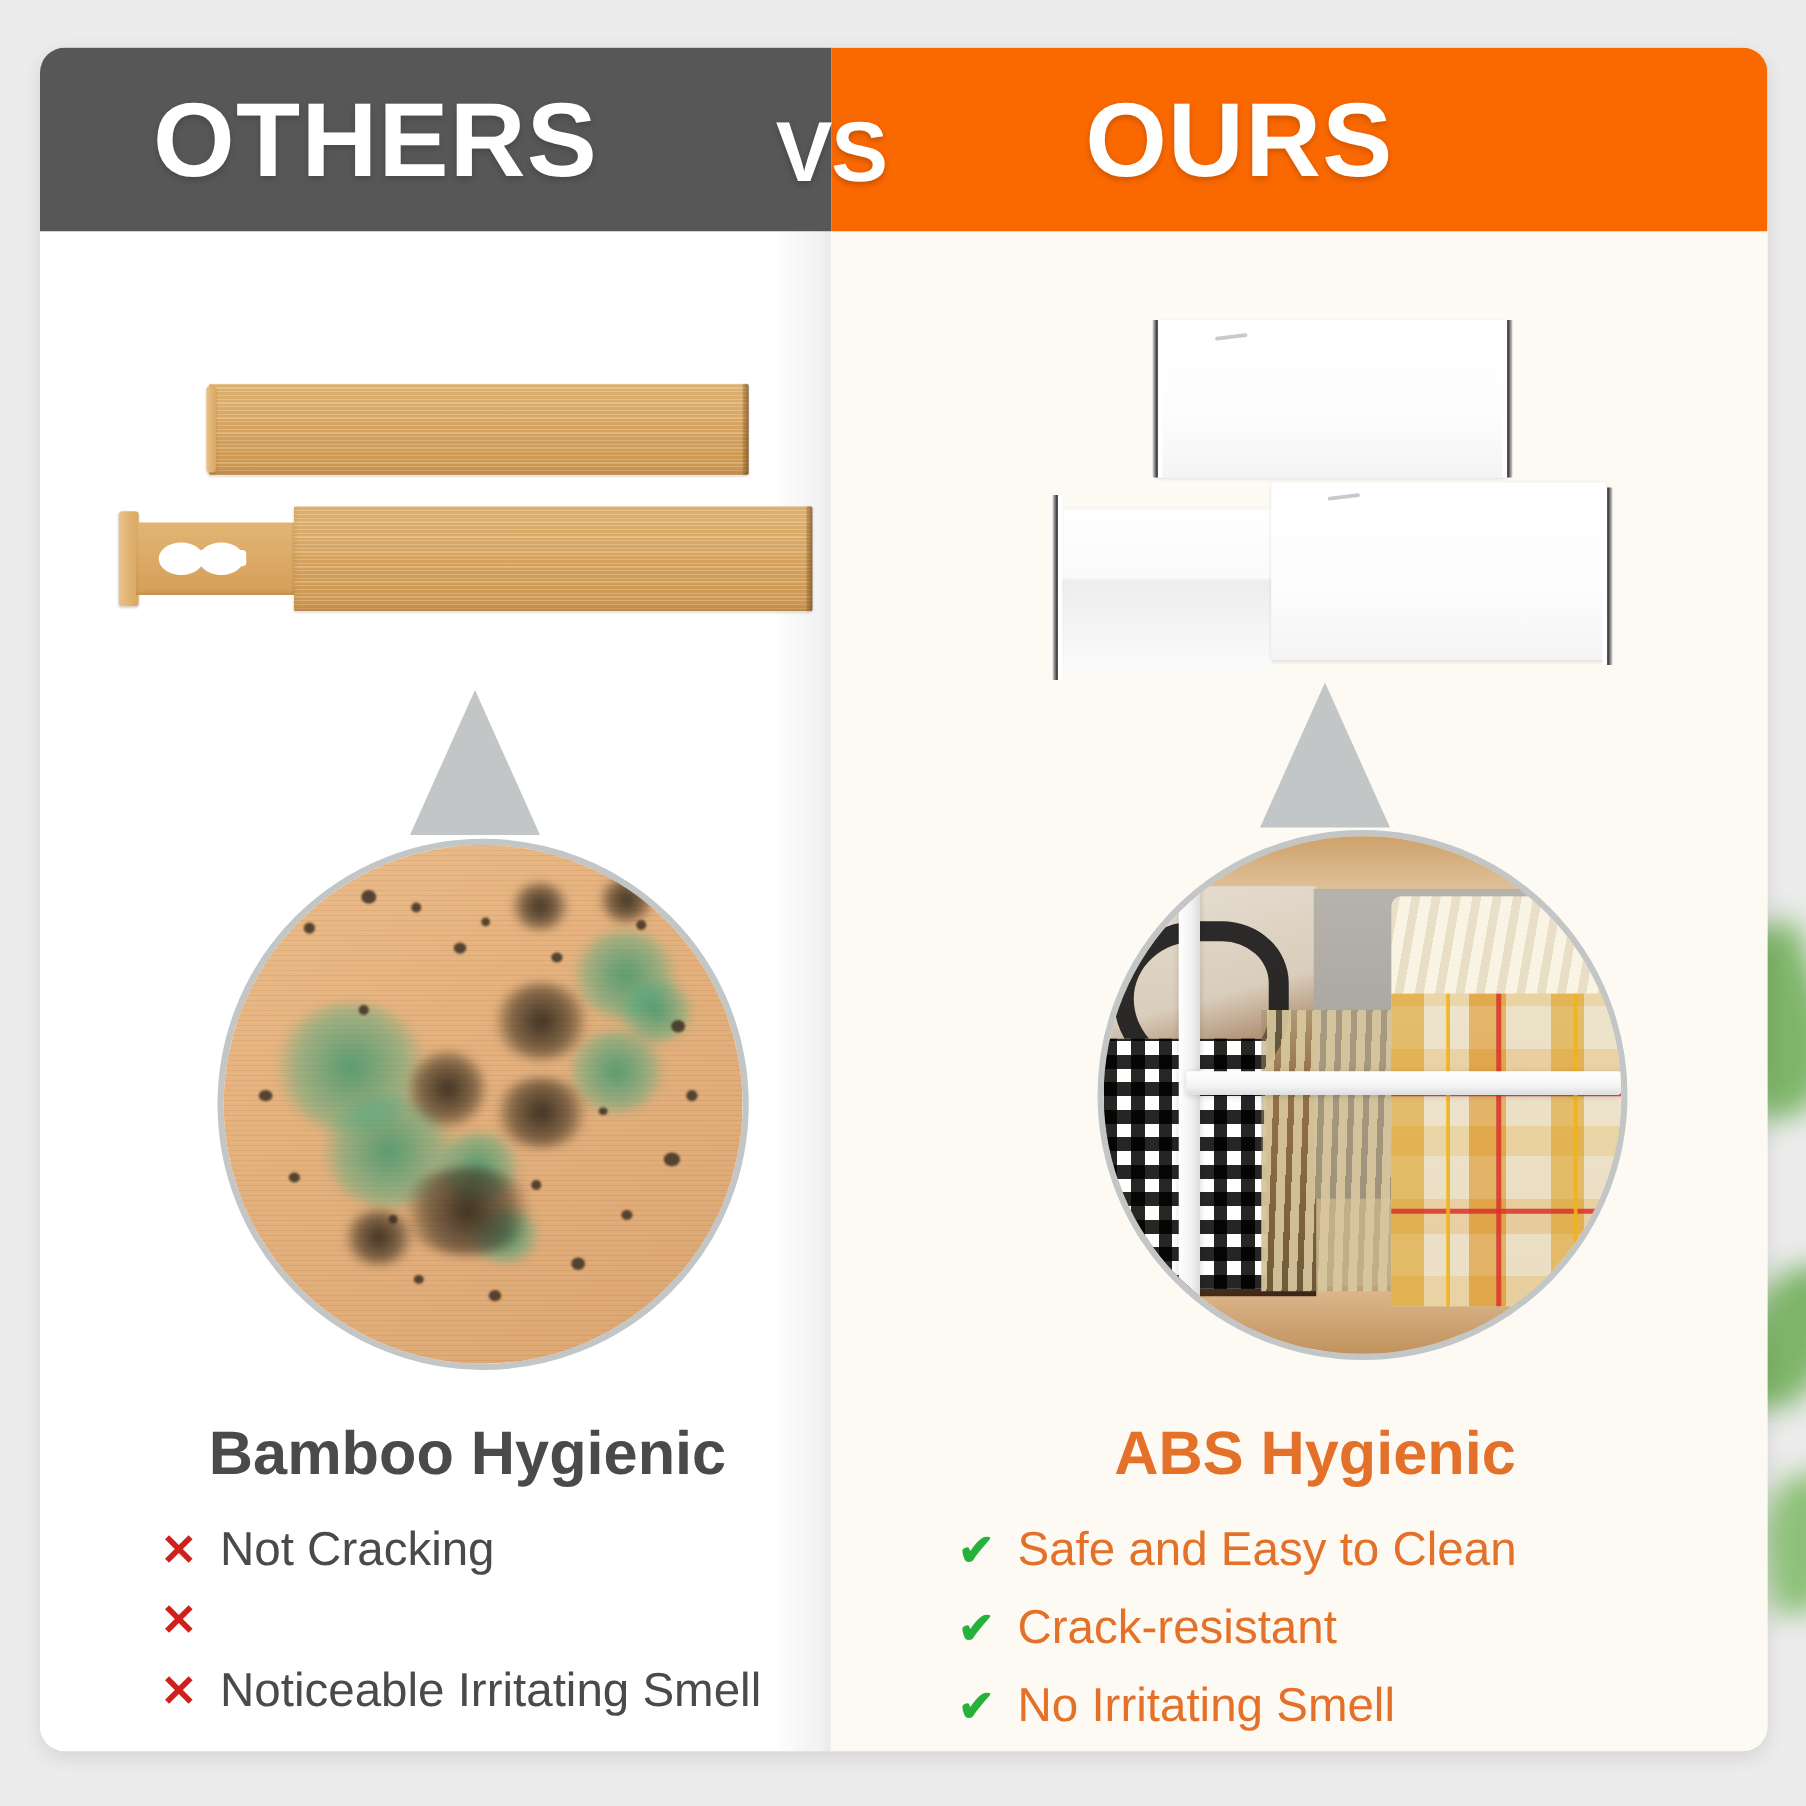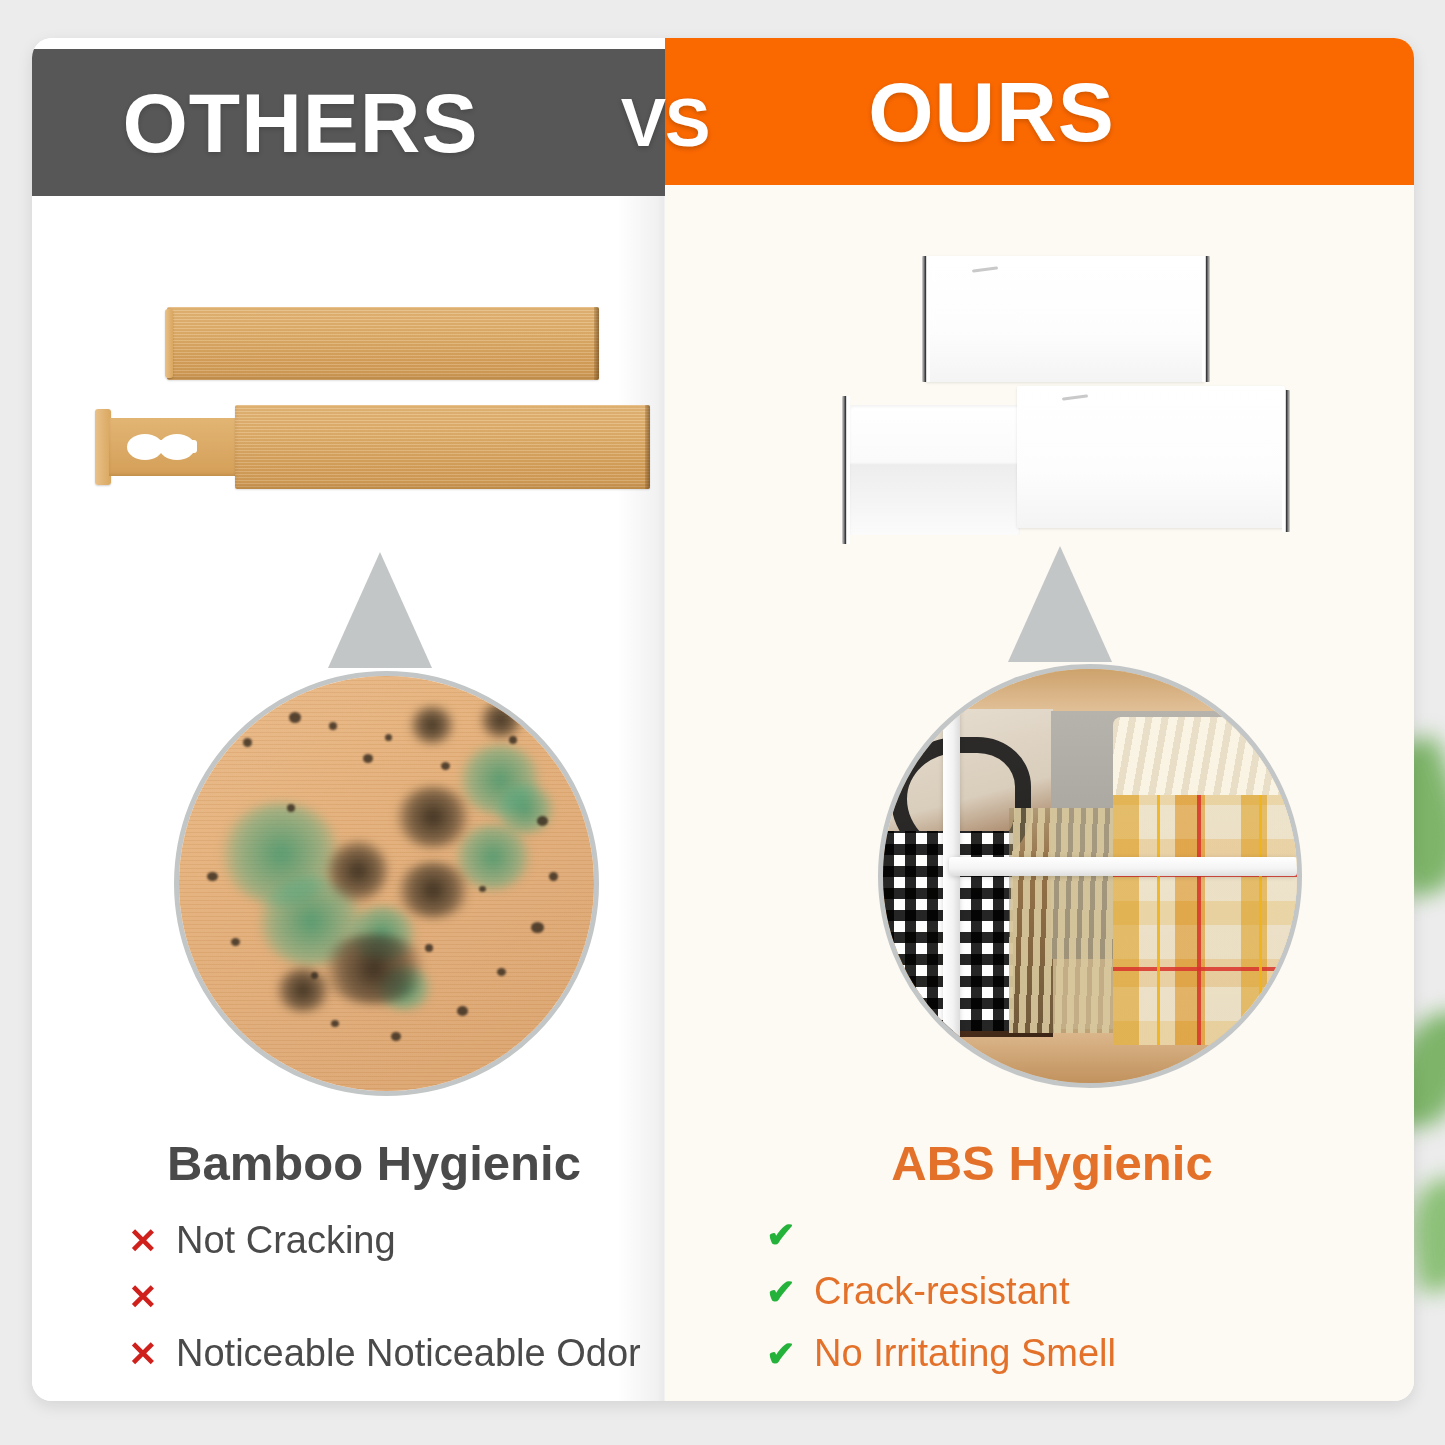--- a/index.html
+++ b/index.html
@@ -71,21 +71,20 @@
   .hdr-half {
     position: relative;
     height: 100%;
     display: flex;
     align-items: center;
   }
   .hdr-others {
     width: 633px;
     background: #575757;
     justify-content: center;
-    margin-top: 11px;
   }
   .hdr-ours {
     flex: 1;
     background: #fa6800;
     justify-content: center;
   }
   .hdr-title {
     color: #ffffff;
     font-size: 84px;
     font-weight: bold;
@@ -491,30 +490,31 @@
     <ul class="feat-list">
       <li class="feat-item">
         <span class="mark mark-x">✕</span>
         <span>Not Cracking</span>
       </li>
       <li class="feat-item">
         <span class="mark mark-x">✕</span>
       </li>
       <li class="feat-item">
         <span class="mark mark-x">✕</span>
-        <span>Noticeable Noticeable Odor</span>
+        <span>Noticeable Irritating Smell</span>
       </li>
     </ul>
   </div>
 
   <div class="text-block tb-right">
     <div class="mat-title">ABS Hygienic</div>
     <ul class="feat-list">
       <li class="feat-item">
         <span class="mark mark-check">✔</span>
+        <span>Safe and Easy to Clean</span>
       </li>
       <li class="feat-item">
         <span class="mark mark-check">✔</span>
         <span>Crack-resistant</span>
       </li>
       <li class="feat-item">
         <span class="mark mark-check">✔</span>
         <span>No Irritating Smell</span>
       </li>
     </ul>

